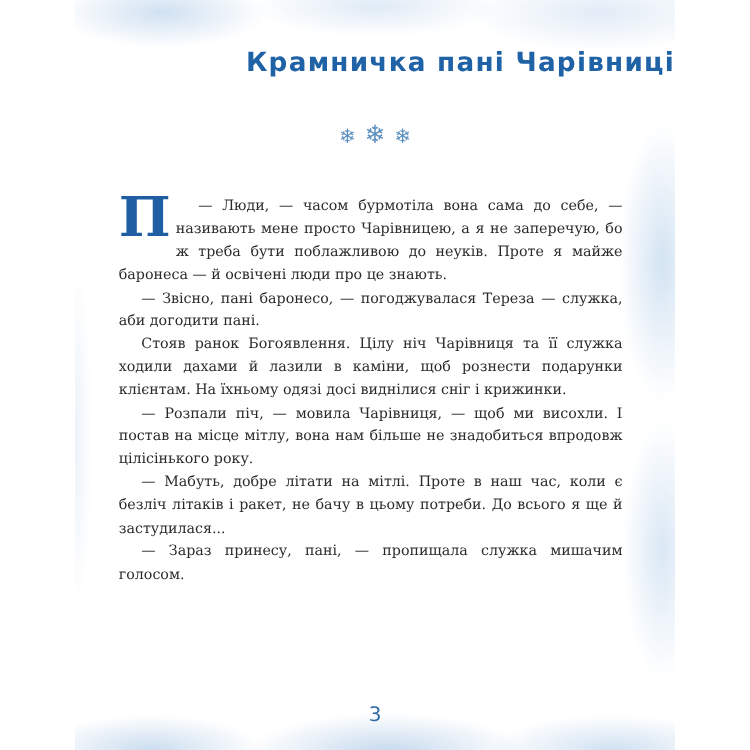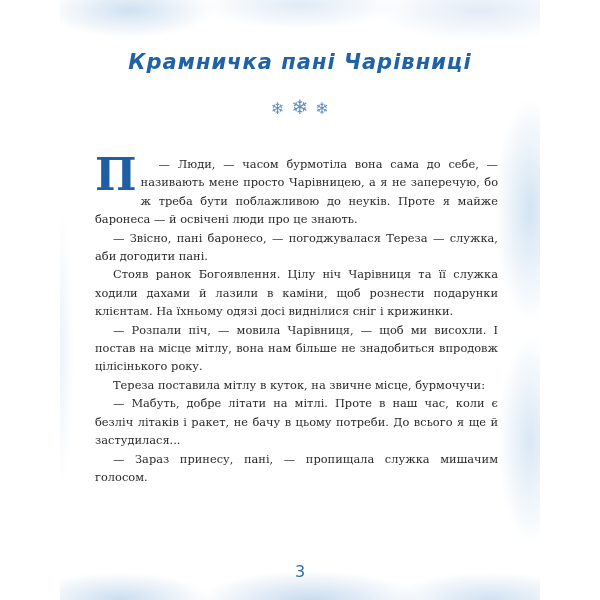--- a/index.html
+++ b/index.html
@@ -47,30 +47,29 @@
         radial-gradient(ellipse 140px 40px at 430px 60px, rgba(170,200,230,0.55), rgba(255,255,255,0) 70%);
     }
     .wash-left {
       position: absolute;
       left: 0; top: 100px;
       width: 30px; height: 450px;
       background: radial-gradient(ellipse 20px 200px at 0px 250px, rgba(200,220,240,0.35), rgba(255,255,255,0) 70%);
     }
     .title {
       position: absolute;
-      left: 0; top: 50px;
+      left: 0; top: 38px;
       width: 480px;
-      text-align: center;
+      text-align: right;
       font-family: "DejaVu Sans", sans-serif;
       font-weight: bold;
       font-size: 21px;
       letter-spacing: 1px;
       color: #1f62a6;
       margin: 0;
-      font-style: italic;
     }
     .ornament {
       position: absolute;
       left: 0; top: 97px;
       width: 480px;
       text-align: center;
       color: #5c8fbf;
       font-family: "DejaVu Sans", sans-serif;
       font-size: 16px;
       line-height: 20px;
@@ -130,19 +129,18 @@
     <span class="big">❄</span>
     <span>❄</span>
   </div>
 
   <div class="body">
     <p class="first"><span class="dropcap">П</span></p>
     <p>— Люди, — часом бурмотіла вона сама до себе, — називають мене просто Чарівницею, а я не заперечую, бо ж треба бути поблажливою до неуків. Проте я майже баронеса — й освічені люди про це знають.</p>
     <p>— Звісно, пані баронесо, — погоджувалася Тереза — служка, аби догодити пані.</p>
     <p>Стояв ранок Богоявлення. Цілу ніч Чарівниця та її служка ходили дахами й лазили в каміни, щоб рознести подарунки клієнтам. На їхньому одязі досі виднілися сніг і крижинки.</p>
     <p>— Розпали піч, — мовила Чарівниця, — щоб ми висохли. І постав на місце мітлу, вона нам більше не знадобиться впродовж цілісінького року.</p>
-    <p>Тереза поставила мітлу в куток, на звичне місце, бурмочучи:</p>
     <p>— Мабуть, добре літати на мітлі. Проте в наш час, коли є безліч літаків і ракет, не бачу в цьому потреби. До всього я ще й застудилася...</p>
     <p>— Зараз принесу, пані, — пропищала служка мишачим голосом.</p>
   </div>
 
   <div class="page-number">3</div>
 </div>
 
 </body></html>

